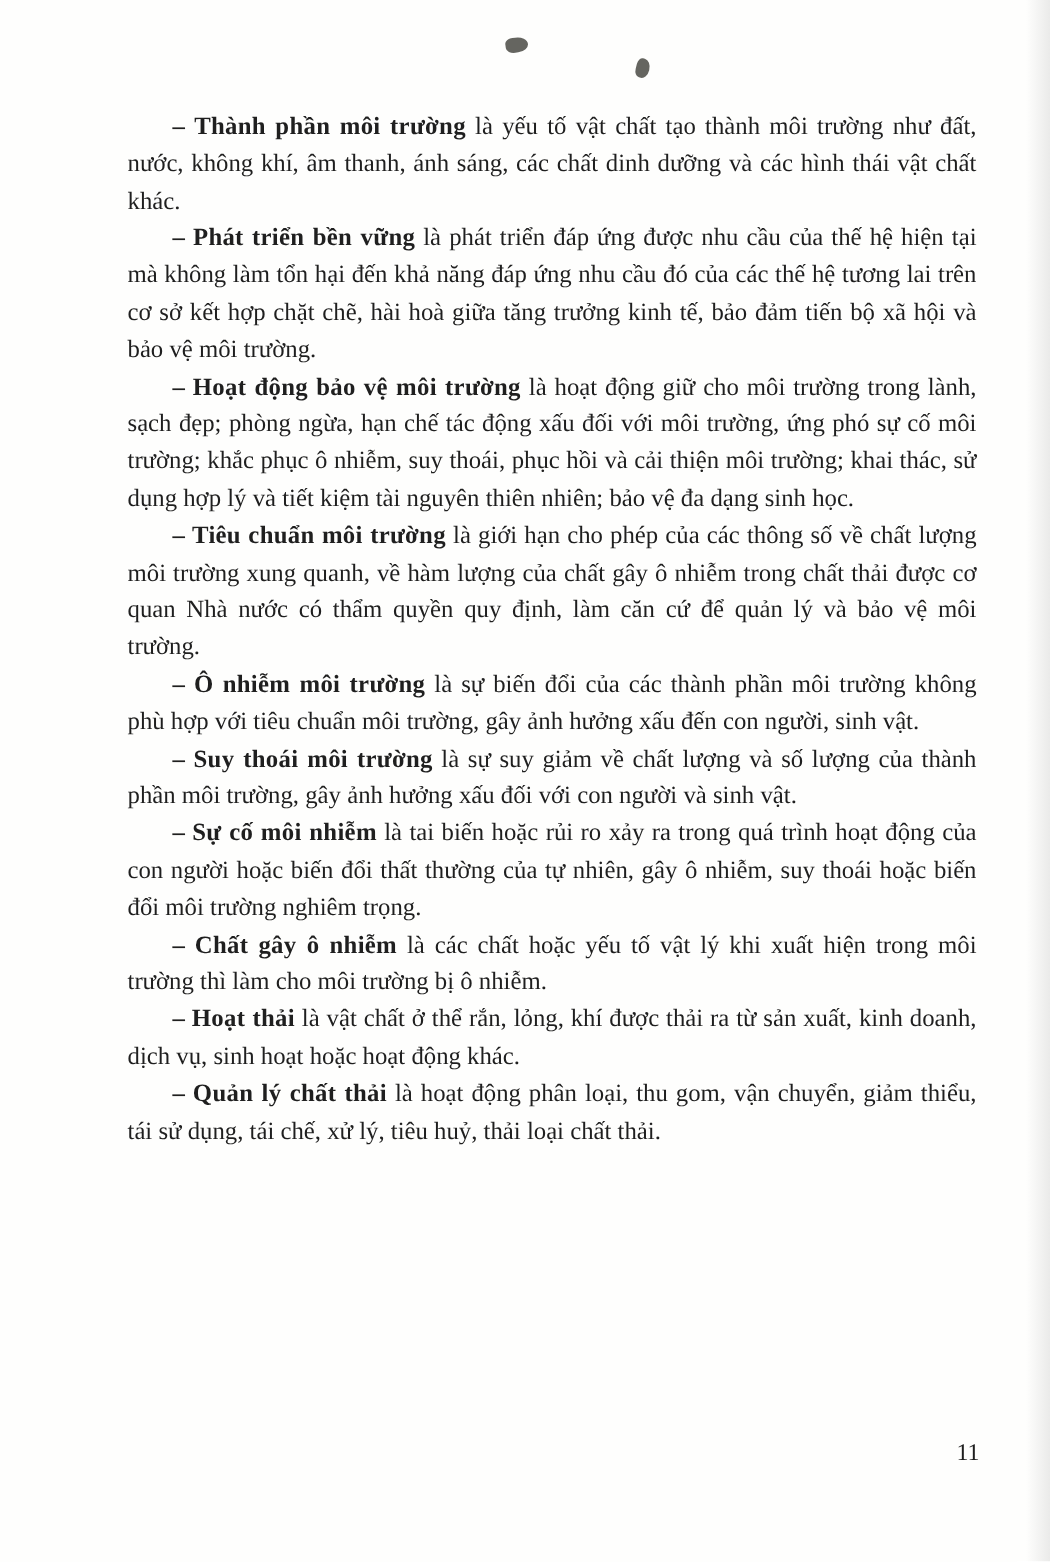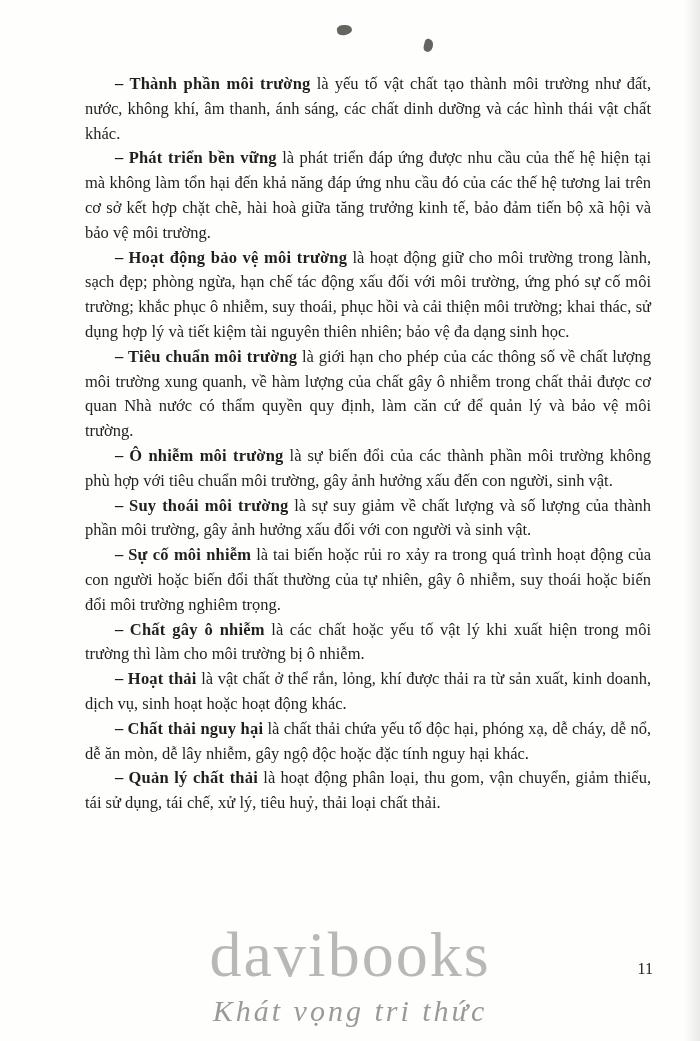--- a/index.html
+++ b/index.html
@@ -80,24 +80,20 @@
 </style>
 </head>
 <body>
 
 <div class="page">
 
   <div class="scan-edge"></div>
   <div class="scan-mark m1"></div>
   <div class="scan-mark m2"></div>
 
-  <div class="watermark">
-    <div class="wm-main">davibooks</div>
-    <div class="wm-sub">Khát vọng tri thức</div>
-  </div>
 
   <div class="content">
 
     <p class="para">
       <span class="dash">–</span>
       <span class="term">Thành phần môi trường</span>
       <span class="para-text">là yếu tố vật chất tạo thành môi trường như đất, nước, không khí, âm thanh, ánh sáng, các chất dinh dưỡng và các hình thái vật chất khác.</span>
     </p>
 
     <p class="para">
@@ -141,25 +137,20 @@
       <span class="term">Chất gây ô nhiễm</span>
       <span class="para-text">là các chất hoặc yếu tố vật lý khi xuất hiện trong môi trường thì làm cho môi trường bị ô nhiễm.</span>
     </p>
 
     <p class="para">
       <span class="dash">–</span>
       <span class="term">Hoạt thải</span>
       <span class="para-text">là vật chất ở thể rắn, lỏng, khí được thải ra từ sản xuất, kinh doanh, dịch vụ, sinh hoạt hoặc hoạt động khác.</span>
     </p>
 
-    <p class="para">
-      <span class="dash">–</span>
-      <span class="term">Chất thải nguy hại</span>
-      <span class="para-text">là chất thải chứa yếu tố độc hại, phóng xạ, dễ cháy, dễ nổ, dễ ăn mòn, dễ lây nhiễm, gây ngộ độc hoặc đặc tính nguy hại khác.</span>
-    </p>
 
     <p class="para">
       <span class="dash">–</span>
       <span class="term">Quản lý chất thải</span>
       <span class="para-text">là hoạt động phân loại, thu gom, vận chuyển, giảm thiểu, tái sử dụng, tái chế, xử lý, tiêu huỷ, thải loại chất thải.</span>
     </p>
 
   </div>
 
   <div class="page-number">11</div>

